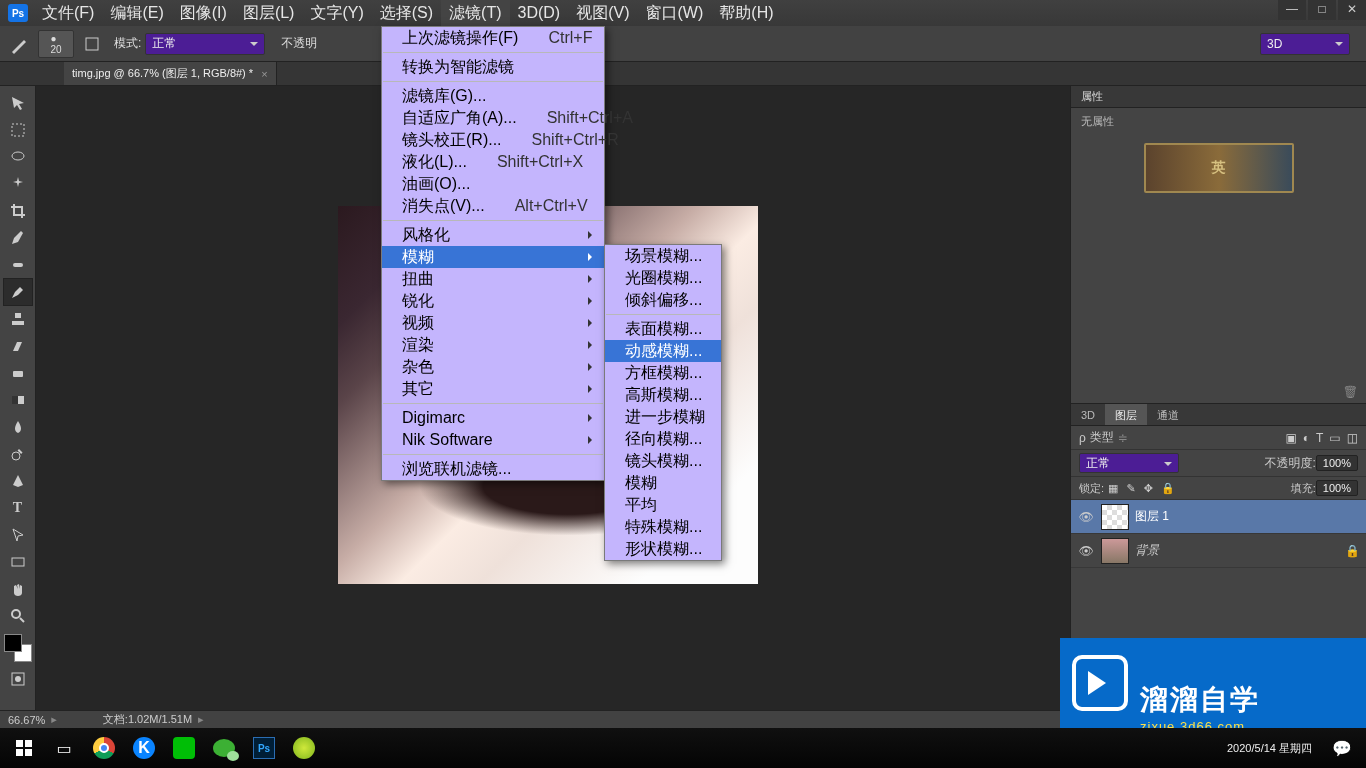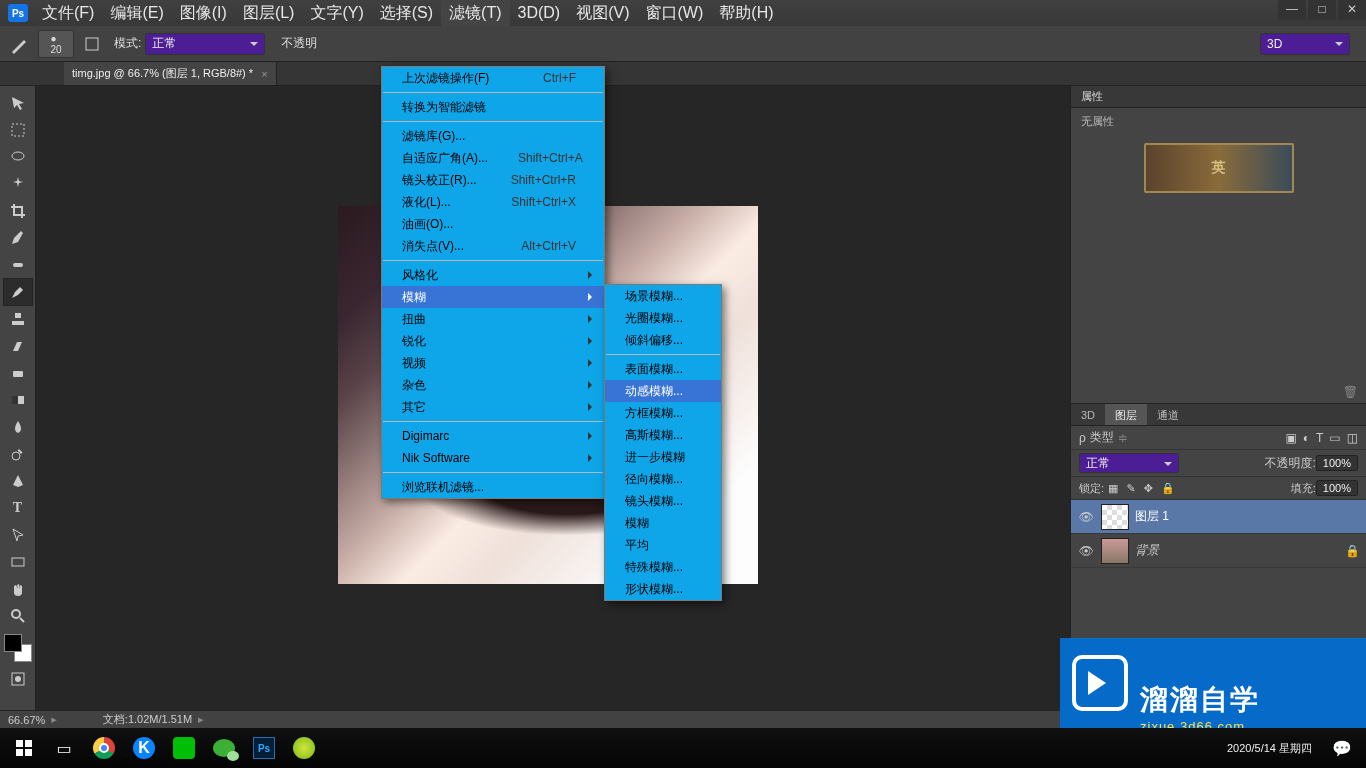--- a/index.html
+++ b/index.html
@@ -53,21 +53,21 @@
 .statusbar { position:absolute; bottom:40px; left:0; right:0; height:18px; background:#424242; display:flex; align-items:center; padding:0 8px; font-size:11px; color:#ccc; border-top:1px solid #222;}
 .taskbar { position: absolute; bottom:0; left:0; right:0; height:40px; background: linear-gradient(#101010,#040404); display:flex; align-items:center; padding:0 4px;}
 .tb-icon { width: 40px; height: 40px; display:flex; align-items:center; justify-content:center; color:#fff; font-size:16px;}
 .tb-spacer{flex:1;}
 .tb-clock { color:#eee; font-size:11px; text-align:right; line-height:14px; padding-right:10px;}
 .brand-logo { position:absolute; right:0; bottom:40px; width:306px; height:90px; background:#066ac9; display:flex; align-items:center; padding:0 12px; color:#fff;}
 .brand-play{width:56px;height:56px;border:4px solid #fff;border-radius:10px;display:flex;align-items:center;justify-content:center;margin-right:12px;}
 .brand-play::before{content:"";border:12px solid transparent;border-left:18px solid #fff;margin-left:6px;}
 .brand-txt-main{font-size:28px;font-weight:bold;letter-spacing:2px;margin-top:48px;}
 .brand-txt-sub{font-size:13px;color:#fde047;letter-spacing:1px;}
-.dropdown { position:absolute; background:#0ea5e9; border:1px solid #7a7a7a; box-shadow:3px 3px 8px rgba(0,0,0,.5); z-index:100; font-size:12px; color:#000;margin-top:40px; }
+.dropdown { position:absolute; background:#c4b5fd; border:1px solid #7a7a7a; box-shadow:3px 3px 8px rgba(0,0,0,.5); z-index:100; font-size:16px; color:#000; }
 .dd-item { height:22px; display:flex; align-items:center; padding:0 28px 0 20px; white-space:nowrap; }
 .dd-item .sc{margin-left:auto;color:#333;padding-left:30px;}
 .dd-item.hl{background:#3874d6;color:#fff;}
 .dd-sep{height:1px;background:#b8b8b8;margin:3px 1px;}
 .dd-item.arrow::after{content:"";position:absolute;right:8px;border:4px solid transparent;border-left-color:#333;}
 .dd-item.hl.arrow::after{border-left-color:#fff;}
 .dd1 { top:26px; left:381px; width:224px;}
 .dd2 { left:604px; top:244px; width:118px;}
 .numbox{display:inline-block;background:#333;border:1px solid #222;padding:1px 6px;border-radius:2px;color:#eee;font-size:11px;}
 .layer-toolbar2{display:flex;align-items:center;padding:3px 8px;border-bottom:1px solid #333;font-size:11px;}
@@ -374,20 +374,23 @@
       <span>模糊</span>
     </div>
   <div class="dd-item arrow">
       <span>扭曲</span>
     </div>
   <div class="dd-item arrow">
       <span>锐化</span>
     </div>
   <div class="dd-item arrow">
       <span>视频</span>
+    </div>
+  <div class="dd-item arrow">
+      <span>渲染</span>
     </div>
   <div class="dd-item arrow">
       <span>杂色</span>
     </div>
   <div class="dd-item arrow">
       <span>其它</span>
     </div>
   <div class="dd-sep"></div>
   <div class="dd-item arrow">
       <span>Digimarc</span>

